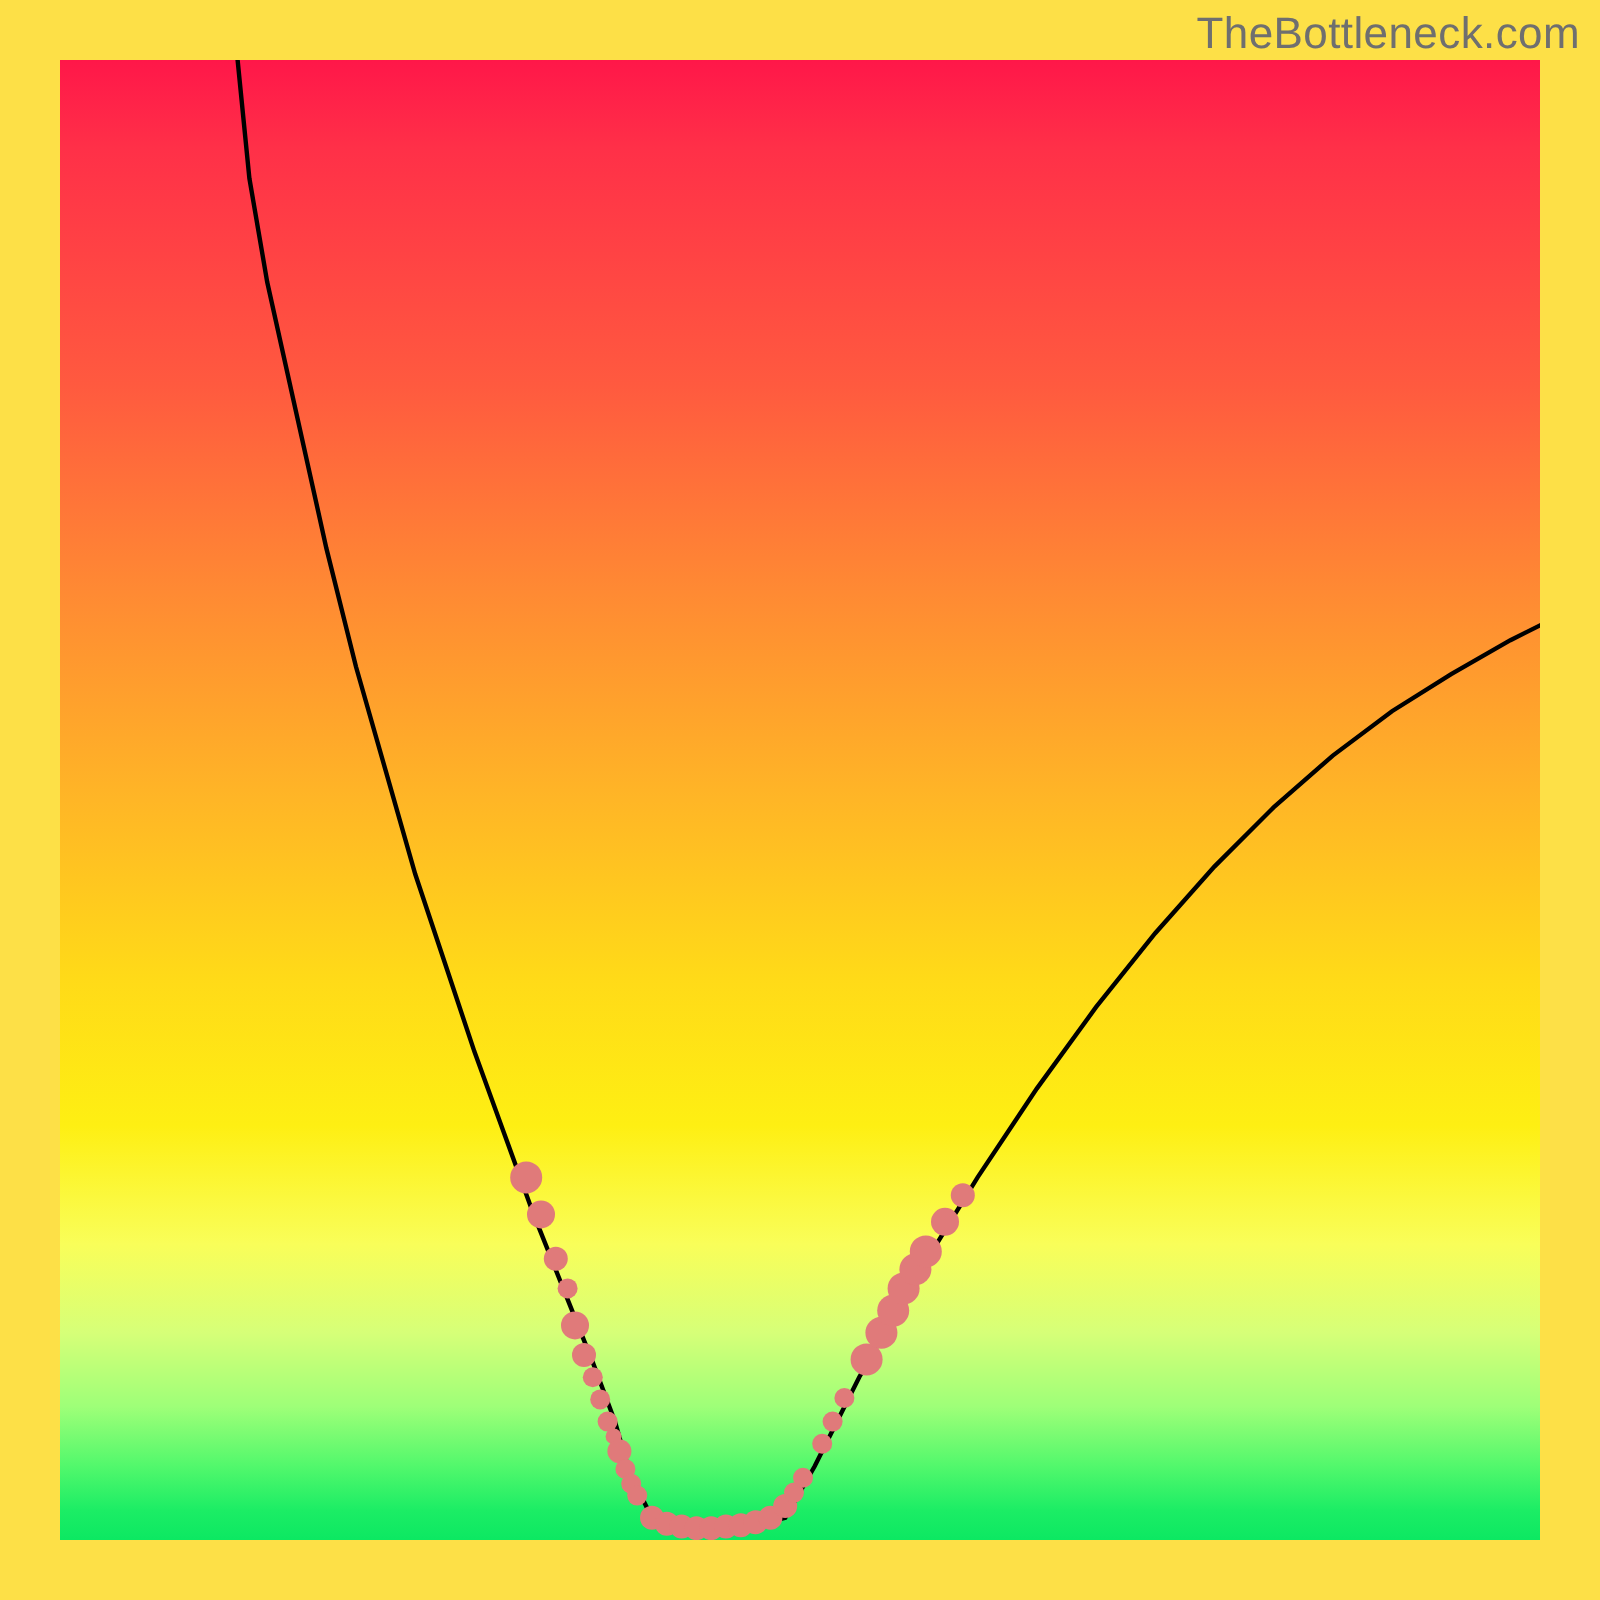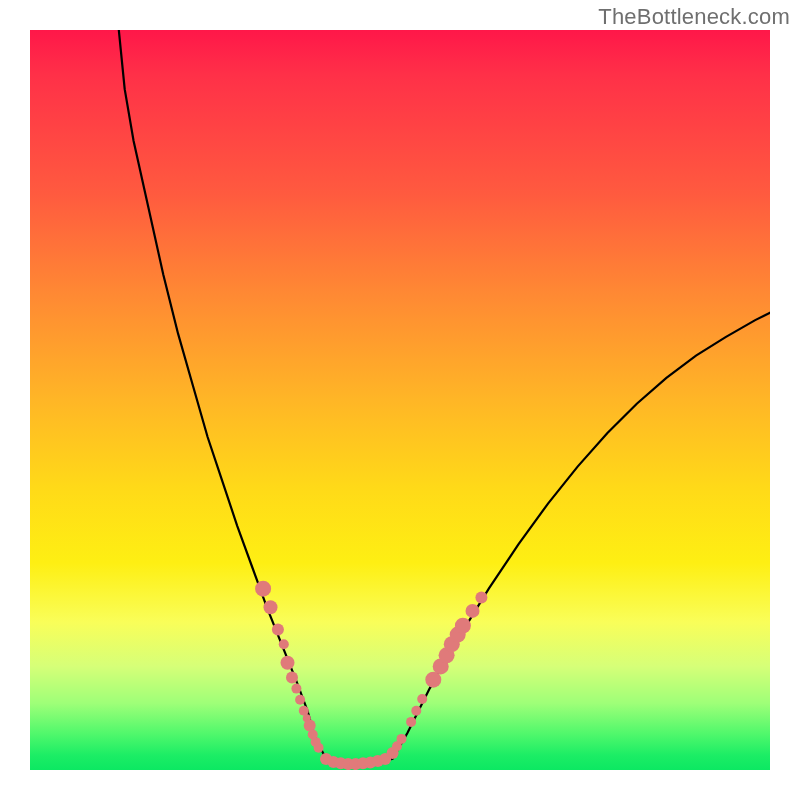--- a/index.html
+++ b/index.html
@@ -10,21 +10,21 @@
     background: #000;
     overflow: hidden;
     font-family: Arial, Helvetica, sans-serif;
   }
   .frame {
     position: absolute;
     left: 0;
     top: 0;
     width: 800px;
     height: 800px;
-    background: #ffffff;
+    background: #fde047;
   }
   .watermark {
     position: absolute;
     top: 4px;
     right: 10px;
     color: #6f6f6f;
     font-size: 22px;
     letter-spacing: 0.2px;
     z-index: 20;
     font-weight: 400;

